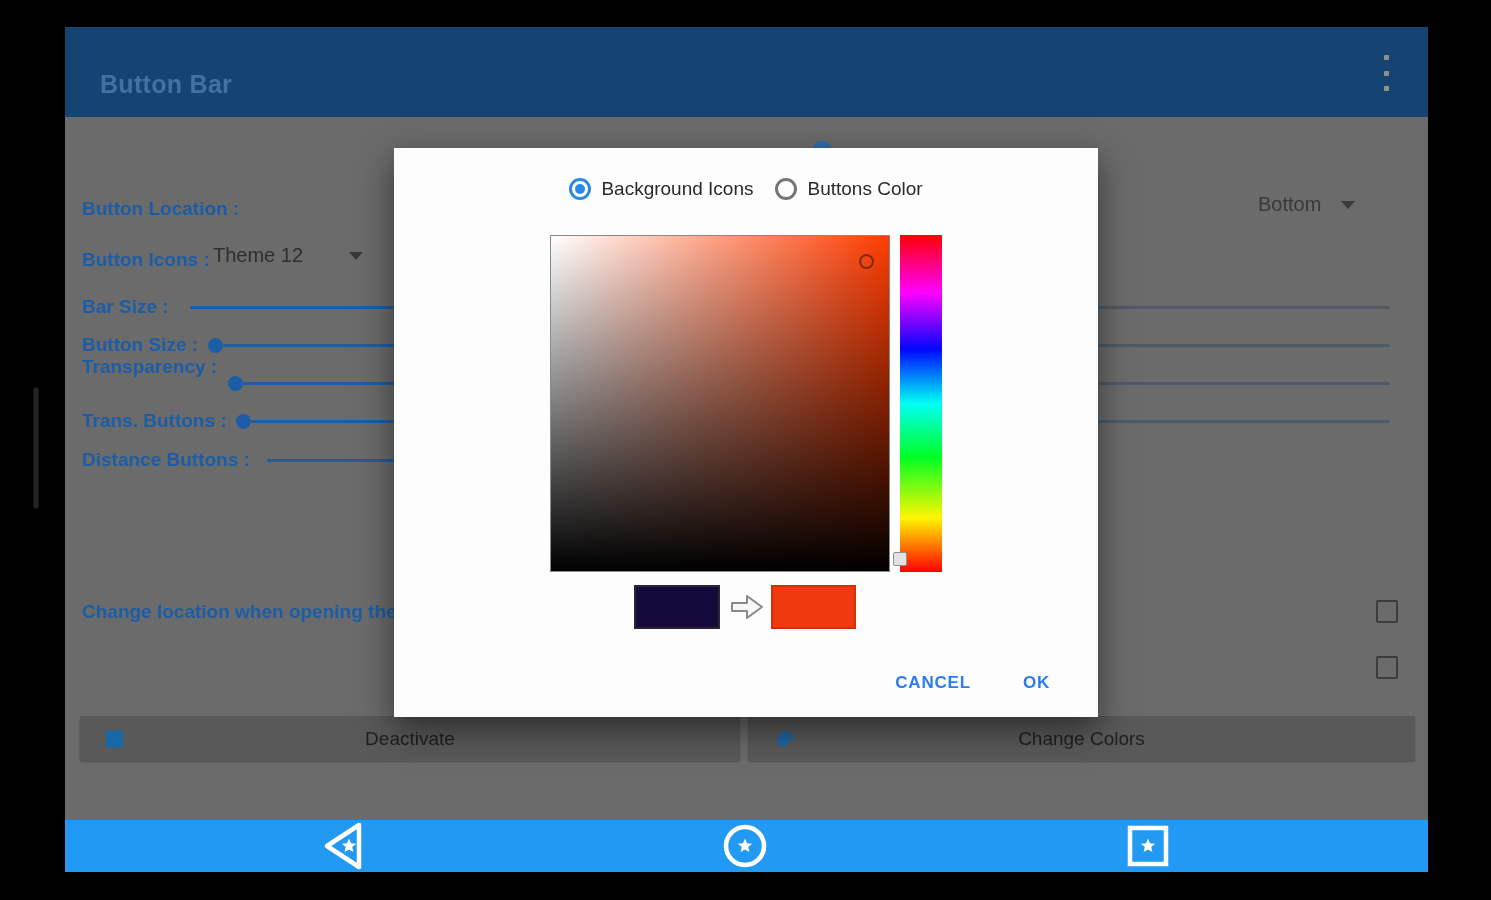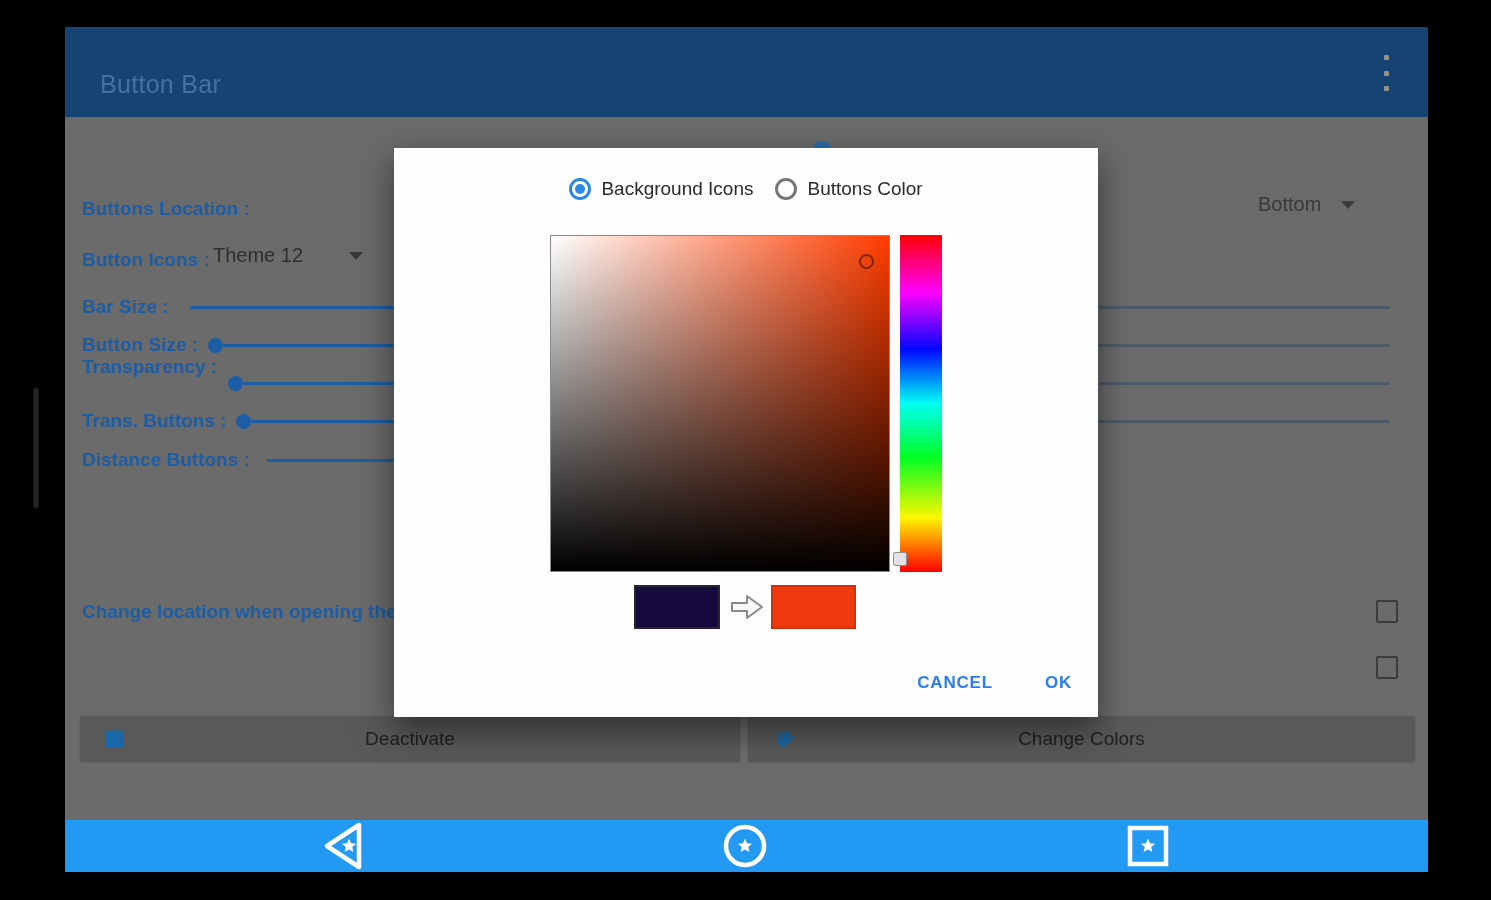--- a/index.html
+++ b/index.html
@@ -9,21 +9,21 @@
 
   
   .volume{left:33px;top:387px;width:6px;height:122px;background:#242424;border-radius:4px;border:1px solid #161616;}
 
   
   .screen{left:65px;top:27px;width:1363px;height:845px;background:#6b6b6b;overflow:hidden;}
 
   
   .appbar{left:0;top:0;width:100%;height:90px;background:#164472;}
   .appbar-title{left:35px;top:0;height:114px;display:flex;align-items:center;
-    font-size:25px;font-weight:400;color:#44719f;letter-spacing:.3px;}
+    font-size:25px;font-weight:700;color:#44719f;letter-spacing:.3px;}
   .kebab{left:1313px;top:26px;width:16px;height:40px;display:flex;flex-direction:column;
     align-items:center;justify-content:space-between;padding:2px 0;}
   .kebab span{width:5px;height:5px;border-radius:1px;background:#94908a;display:block;}
 
   
   .lbl{color:#1c5da6;font-size:19px;font-weight:700;white-space:nowrap;}
   .val{color:#2e2e2e;font-size:20px;font-weight:400;white-space:nowrap;}
   .row-lbl{left:17px;height:26px;display:flex;align-items:center;}
   .caret{width:0;height:0;border-left:7px solid transparent;border-right:7px solid transparent;
     border-top:8px solid #3a3a3a;display:inline-block;}
@@ -68,42 +68,42 @@
                #00ff22 66%,#fff600 84%,#ff0000 100%);}
   .hue-marker{left:499px;top:404px;width:14px;height:14px;background:#e2e2e2;
     border:1px solid #909090;border-radius:2px;}
 
   .swatch{top:437px;height:44px;}
   .swatch-old{left:240px;width:86px;border:2px solid #2a2438;}
   .swatch-new{left:377px;width:85px;border:2px solid #d33009;}
   .arrow-wrap{left:334px;top:444px;}
 
   .dlg-actions{left:0;top:515px;width:100%;height:40px;display:flex;align-items:center;
-    justify-content:flex-end;gap:52px;padding-right:26px;}
+    justify-content:flex-end;gap:52px;padding-right:48px;}
   .dlg-btn{color:#2b7cf0;font-size:17px;font-weight:700;letter-spacing:.8px;cursor:pointer;}
 </style>
 </head>
 <body>
 
 <div class="stage">
 
   <div class="abs volume"></div>
 
   <div class="abs screen">
 
     <div class="abs appbar">
       <div class="abs appbar-title">Button Bar</div>
       <div class="abs kebab">
         <span></span>
           <span></span>
           <span></span>
       </div>
     </div>
 
-    <div class="abs row-lbl lbl" style="top:169px;">Buttons Location :</div>
+    <div class="abs row-lbl lbl" style="top:169px;">Button Location :</div>
     <div class="abs" style="left:1193px;top:166px;display:flex;align-items:center;gap:20px;">
       <span class="val" style="color:#383838;">Bottom</span>
       <span class="caret"></span>
     </div>
 
     <div class="abs row-lbl lbl" style="top:220px;">Button Icons :</div>
     <div class="abs" style="left:148px;top:217px;display:flex;align-items:center;gap:46px;">
       <span class="val">Theme 12</span>
       <span class="caret"></span>
     </div>

